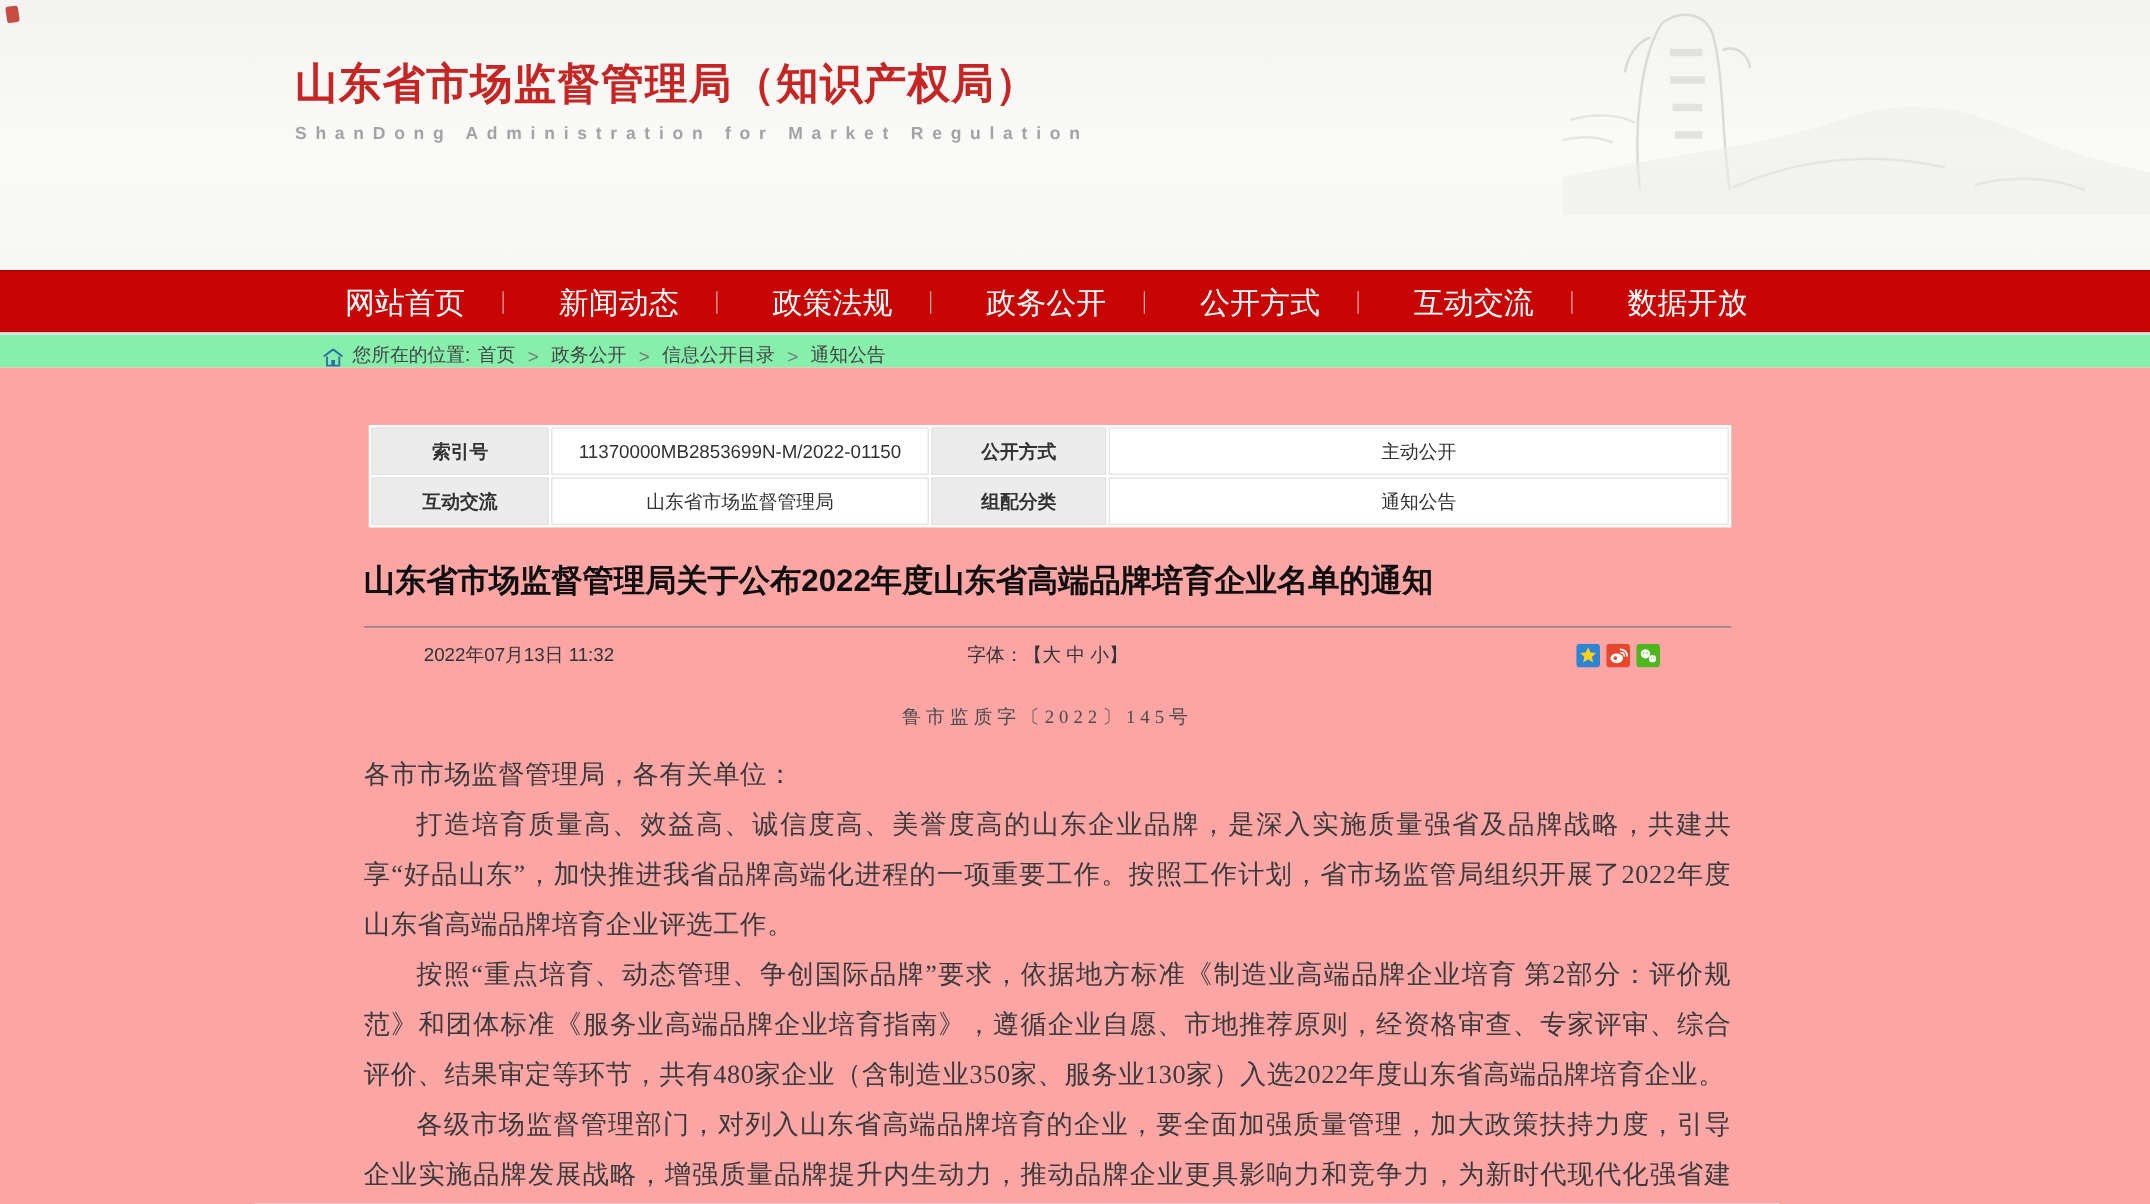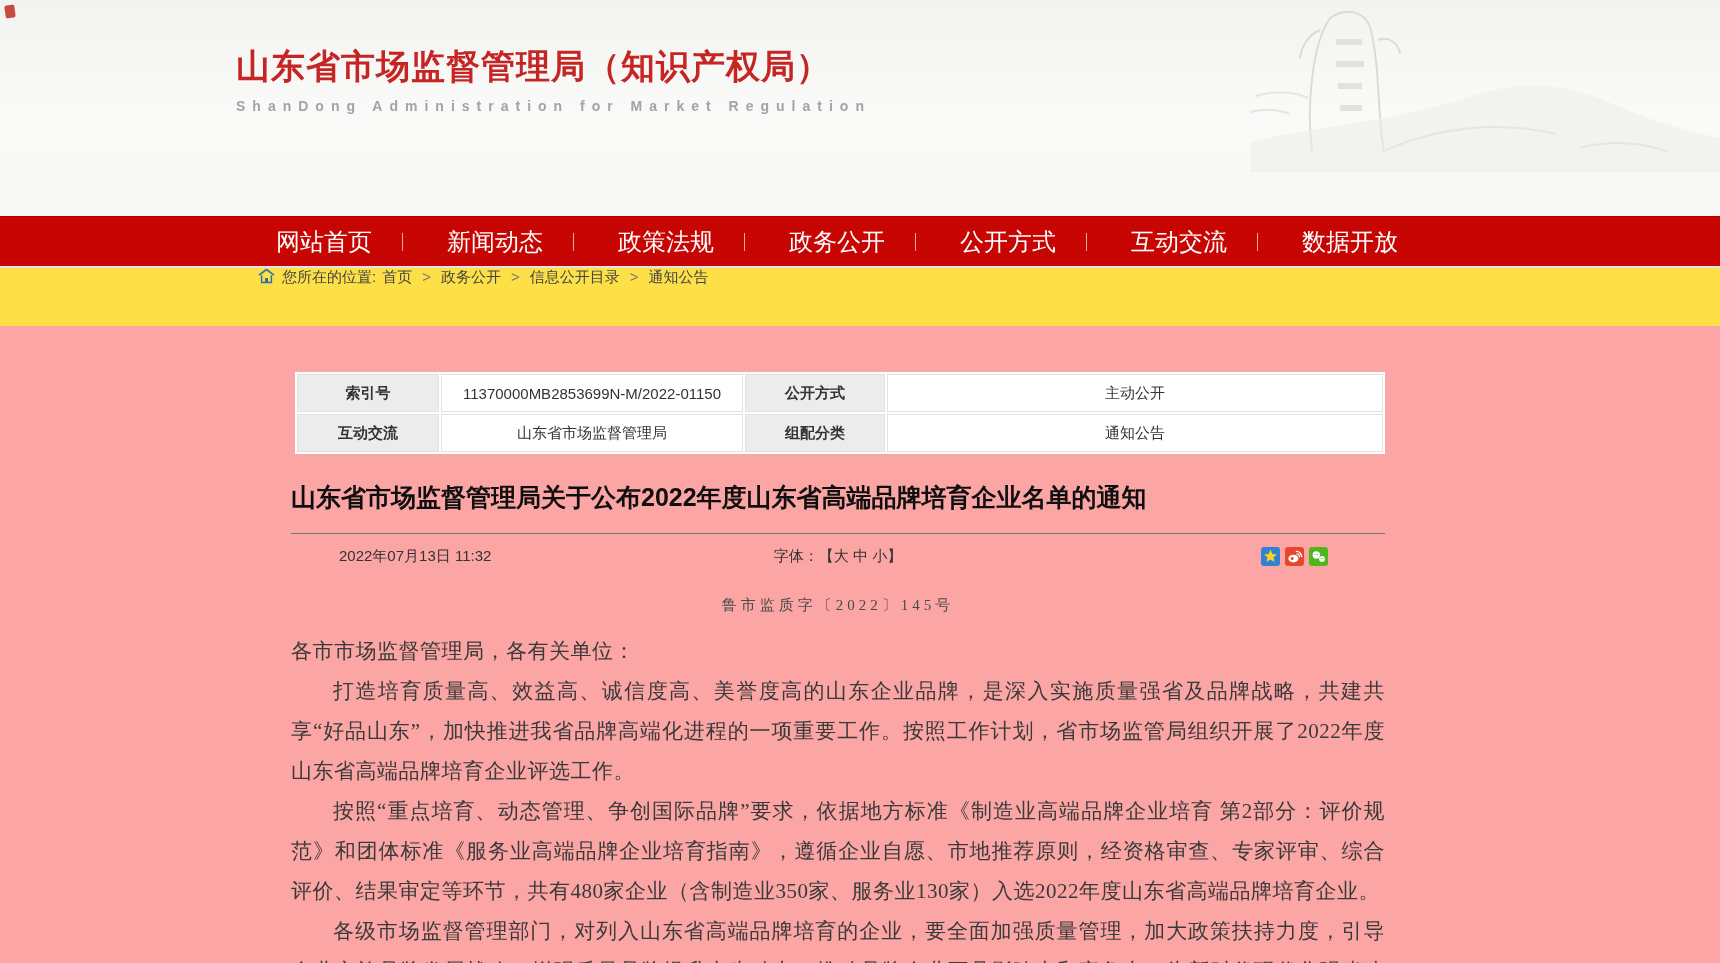--- a/index.html
+++ b/index.html
@@ -36,22 +36,22 @@
     width: 82px; text-align: center; color: #ffffff; font-size: 24px;
     cursor: pointer; white-space: nowrap; flex: none;
   }
   .nav-sep {
     width: 1px; height: 18px; background: rgba(255,255,255,.65);
     margin: 0 44px; flex: none;
   }
 
   
   .crumb-bar {
-    height: 60px; background: #fde047; border-top: 2px solid #dfe3e5;
-    display: flex; align-items: flex-start; padding-left: 258px; box-sizing: border-box;
+    height: 28px; background: #86efac; border-top: 2px solid #dfe3e5;
+    display: flex; align-items: flex-end; padding-left: 258px; box-sizing: border-box;
     font-size: 15px; color: #555;
   }
   .crumb-bar .home-ic { margin-right: 7px; display: inline-flex; }
   .crumb-prefix { margin-right: 6px; color: #444; }
   .crumb-link { color: #444; cursor: pointer; }
   .crumb-sep { margin: 0 10px; color: #777; }
 
   
   .content { background: #fca5a5; }
   .inner { width: 1094px; margin-left: 291px; padding-top: 46px; }

